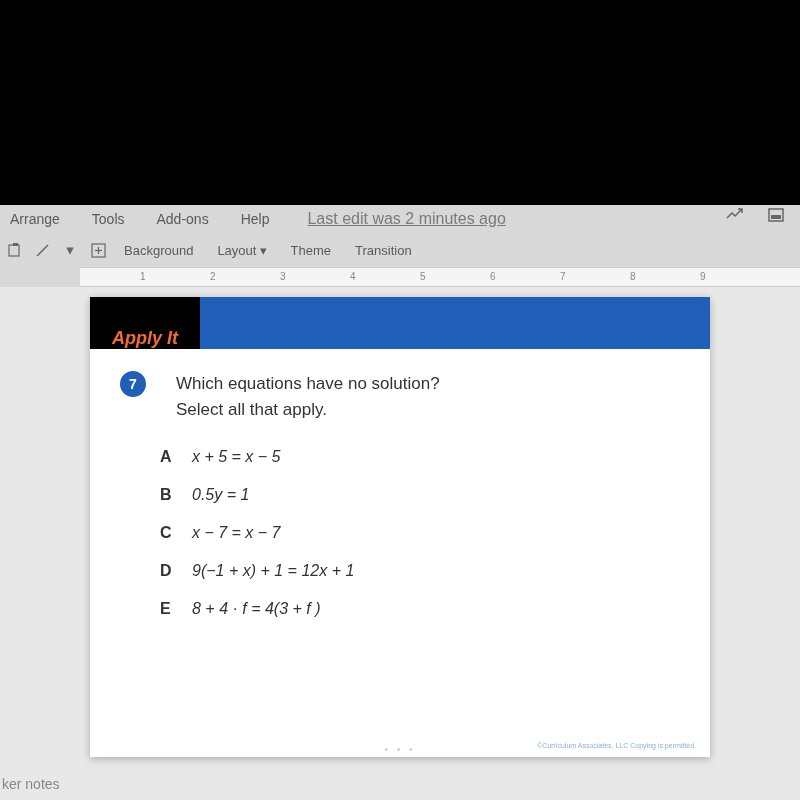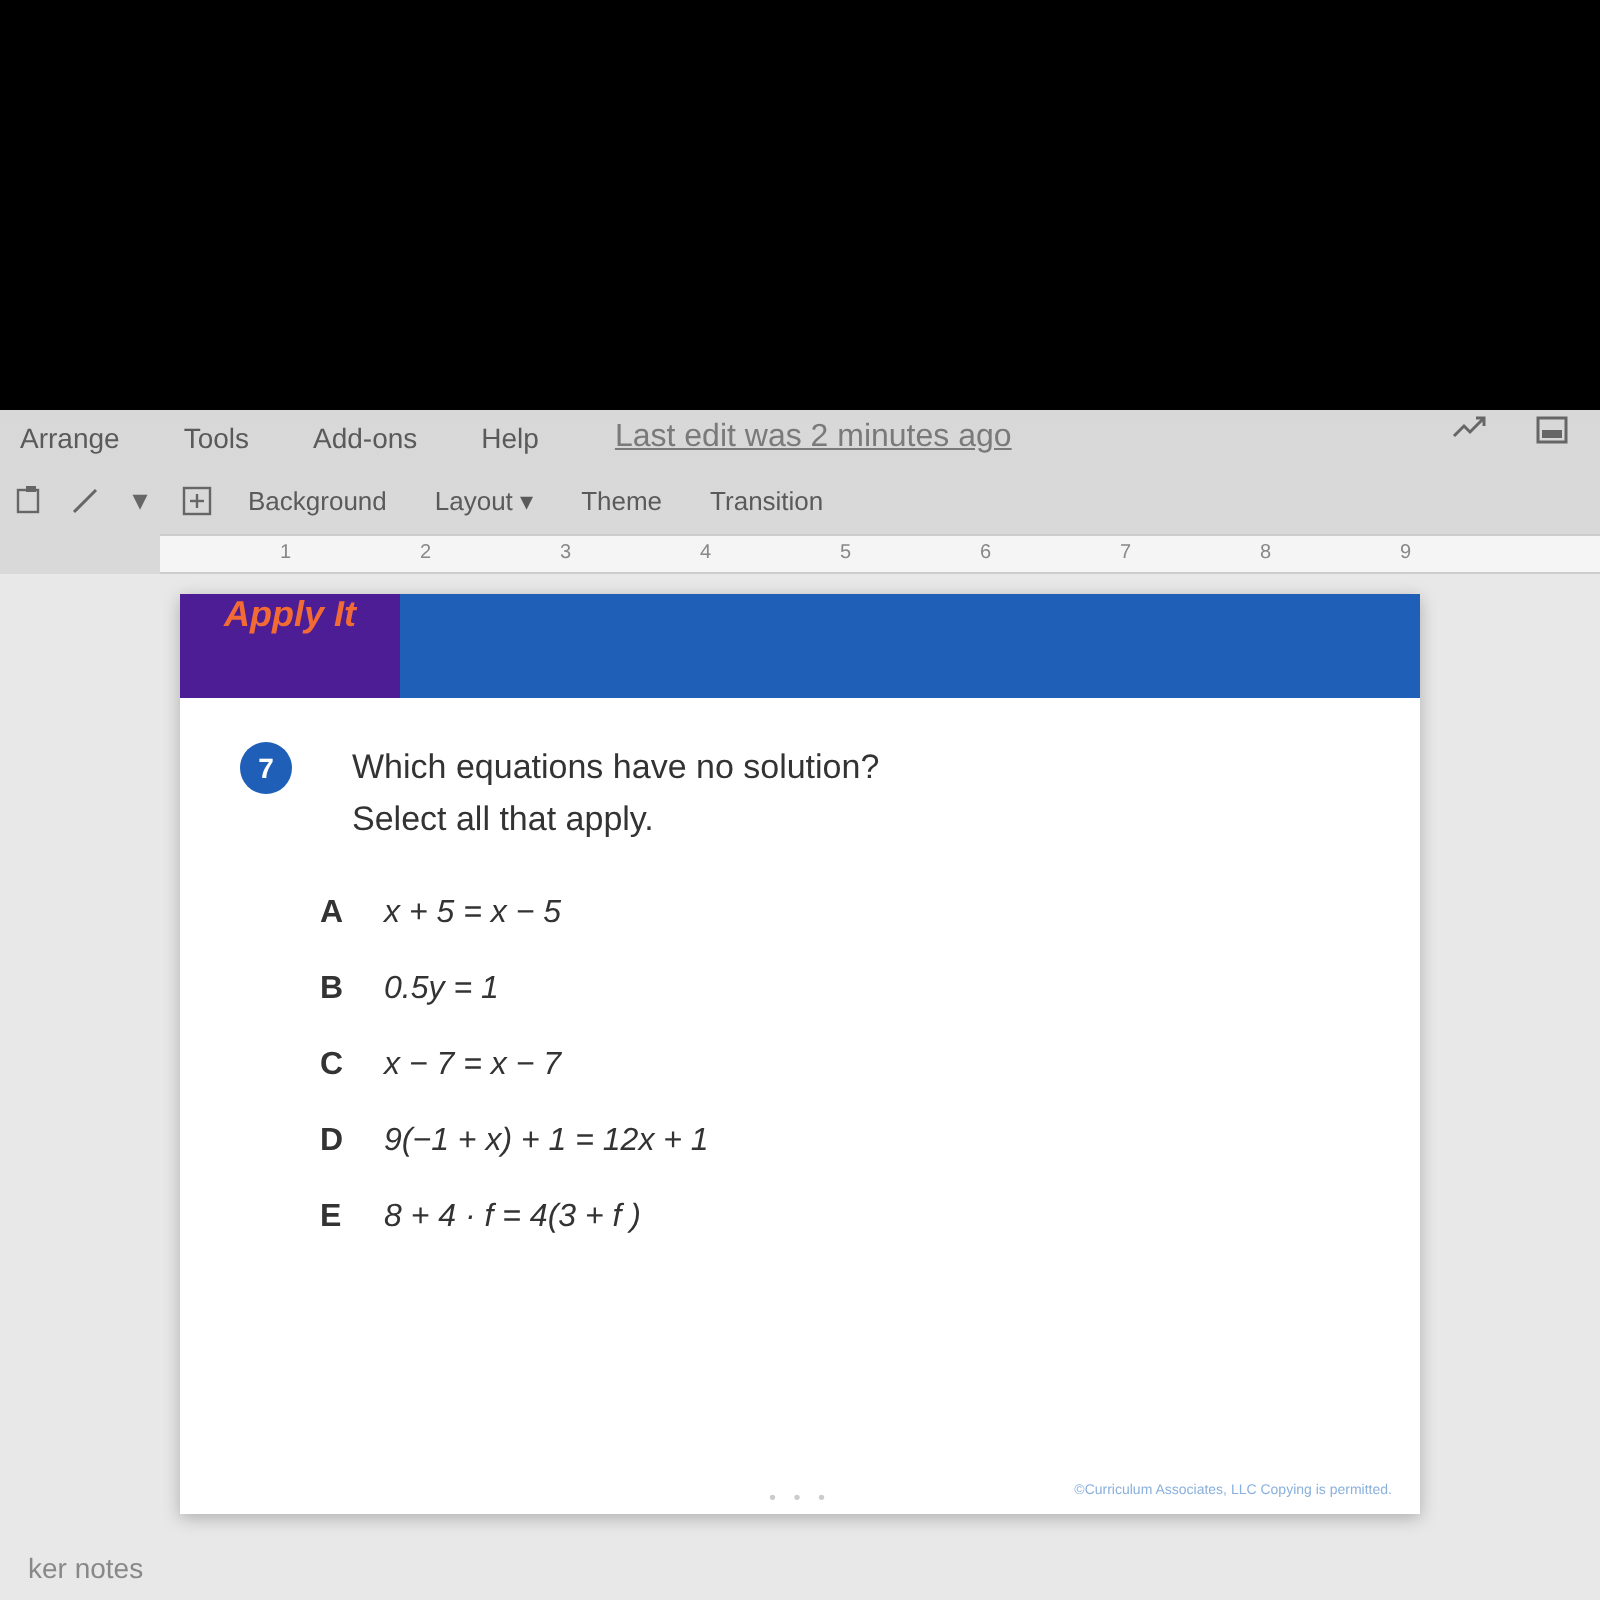--- a/index.html
+++ b/index.html
@@ -12,34 +12,34 @@
     .top-right-icons { position: absolute; right: 10px; top: 3px; display: flex; gap: 12px; align-items: center; }
     .top-right-icons span { font-size: 16px; color: #555; }
     .toolbar { height: 34px; display: flex; align-items: center; padding: 0 4px; font-size: 13px; color: #5a5a5a; gap: 8px; }
     .toolbar .tbtn { padding: 0 8px; cursor: pointer; }
     .icon-btn { width: 20px; height: 20px; display: flex; align-items: center; justify-content: center; cursor: pointer; font-size: 15px; color: #666; }
     .ruler { height: 20px; background: #f5f5f5; border-top: 1px solid #ccc; border-bottom: 1px solid #ccc; margin-left: 80px; position: relative; font-size: 10px; color: #888; display: flex; align-items: center; }
     .ruler .tick { position: absolute; top: 3px; font-size: 10px; }
     .canvas-area { width: 100%; flex: 1; display: flex; justify-content: center; padding-top: 10px; background: #e8e8e8; }
     .slide { width: 620px; height: 460px; background: #fff; box-shadow: 0 2px 8px rgba(0,0,0,0.25); position: relative; }
     .slide-header { height: 52px; background: #1f5fb8; display: flex; align-items: center; }
-    .apply-it-box { background: #4c1d95; height: 100%; display: flex; align-items: flex-start; padding: 0 22px; }
+    .apply-it-box { background: #000000; height: 100%; display: flex; align-items: flex-end; padding: 0 22px; }
     .apply-it-box span { color: #f26b35; font-weight: bold; font-size: 18px; font-style: italic; font-family: 'Arial Black', Arial; }
     .header-text { color: #fff; font-size: 18px; font-weight: 500; margin-left: auto; margin-right: 22px; }
     .slide-content { padding: 22px 30px; }
     .question-row { display: flex; align-items: flex-start; gap: 14px; }
     .q-number { width: 26px; height: 26px; background: #1f5fb8; border-radius: 50%; color: #fff; display: flex; align-items: center; justify-content: center; font-size: 14px; font-weight: bold; flex-shrink: 0; }
     .q-text { font-size: 17px; color: #333; line-height: 1.5; margin-left: 16px; }
     .choices { margin-top: 26px; margin-left: 40px; }
     .choice { font-size: 16px; color: #333; font-family: Arial, sans-serif; margin-bottom: 20px; display: flex; gap: 14px; }
     .choice .label { font-weight: bold; width: 18px; }
     .choice .expr { font-style: italic; }
     .slide-footer { position: absolute; bottom: 8px; right: 14px; font-size: 7px; color: #8ab0dc; }
     .dots { position: absolute; bottom: 2px; left: 50%; transform: translateX(-50%); font-size: 10px; color: #ccc; letter-spacing: 3px; }
-    .speaker-notes { position: absolute; bottom: 8px; left: 12px; font-size: 14px; color: #888; padding-left: 2px; }
+    .speaker-notes { position: absolute; bottom: 8px; left: 0; font-size: 14px; color: #888; padding-left: 2px; }
     .main-wrap { display: flex; flex-direction: column; height: 100%; }
   </style>
 </head>
 <body>
 
 <div class="black-top"></div>
 
 <div class="app-area">
   <div class="main-wrap">
 

